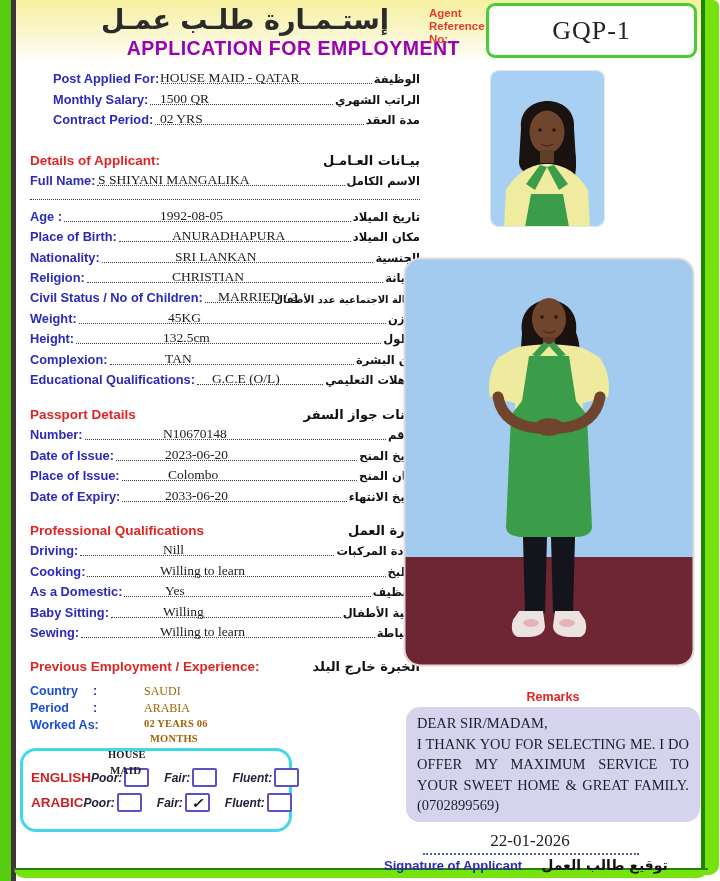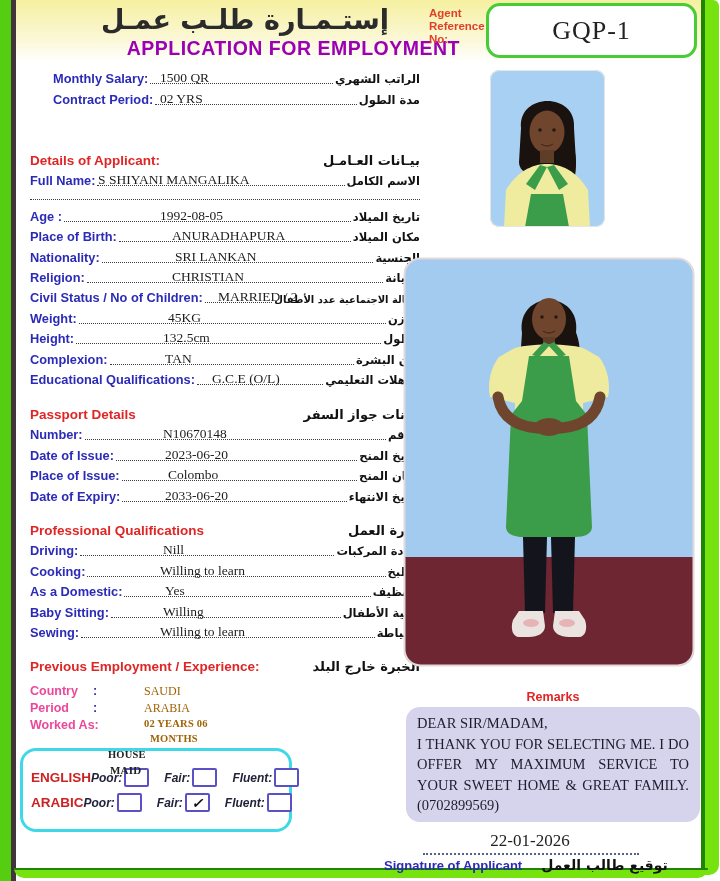--- a/index.html
+++ b/index.html
@@ -17,40 +17,40 @@
   
   .header-band { position:absolute; left:16px; top:0; width:685px; height:62px;
                  background:linear-gradient(#f6f0a0, #fbf8d8 65%, #ffffff); }
   .title-ar { position:absolute; left:40px; top:4px; width:410px; text-align:center;
               font-family:"DejaVu Sans", sans-serif; font-weight:bold; font-size:27px; color:#2b2b2b; }
   .title-en { position:absolute; left:30px; top:37px; width:430px; text-align:right;
               font-weight:bold; font-size:19.5px; letter-spacing:.5px; color:#9b00b4; }
   .agent-ref { position:absolute; left:429px; top:7px; width:60px;
                font-size:11.5px; font-weight:bold; color:#e04028; line-height:1.15; }
   .ref-box { position:absolute; left:486px; top:3px; width:205px; height:49px;
-             background:#fff; border:3px solid #46cc35; border-radius:14px;
+             background:#fff; border:3px solid #46cc35; border-radius:9px;
              display:flex; align-items:center; justify-content:center;
              font-family:"Liberation Serif", serif; font-size:26px; color:#222; letter-spacing:1px; }
   
   .col-left { position:absolute; left:30px; width:390px; }
   .frow { position:relative; height:20.4px; display:flex; align-items:flex-end; }
   .flabel { color:#2b2bb8; font-weight:bold; font-size:12.8px; white-space:nowrap; z-index:2; padding-bottom:2px;}
   .fdots  { flex:1; border-bottom:1.6px dotted #3a3a3a; margin:0 2px 4px 2px; }
   .far    { font-family:"DejaVu Sans", sans-serif; font-weight:bold; font-size:11.5px; color:#111;
             white-space:nowrap; padding-bottom:2px; }
   .fvalue { position:absolute; bottom:2px; font-family:"Liberation Serif", serif; font-size:13.5px;
             color:#1c1c1c; white-space:nowrap; z-index:1; }
   .sechead { display:flex; justify-content:space-between; align-items:flex-end; height:18px; margin-bottom:2px;text-align:right; }
   .sechead .sh-en { color:#e02525; font-weight:bold; font-size:13.5px; }
   .sechead .sh-ar { font-family:"DejaVu Sans", sans-serif; font-weight:bold; font-size:13px; color:#111; }
   .dotsep { border-bottom:1.6px dotted #3a3a3a; height:9px; margin-bottom:5px; }
   .post-rows .flabel { margin-left:23px; }
   
   .exp-row { position:relative; height:17px; }
-  .exp-label { position:absolute; left:0; color:#ec4899; font-weight:bold; font-size:12.5px; }
+  .exp-label { position:absolute; left:0; color:#1d4ed8; font-weight:bold; font-size:12.5px; }
   .exp-colon { position:absolute; left:63px; color:#2b2bb8; font-weight:bold; font-size:12.5px; }
   .exp-value { position:absolute; left:72px; font-family:Liberation Serif, serif; font-size:12px; color:#a16207;margin-left:42px; }
   .exp-bold  { font-weight:bold; font-size:10.5px; letter-spacing:.2px; }
   
   .lang-box { position:absolute; left:20px; top:748px; width:272px; height:84px; background:#fff;
               border:3px solid #3fd8e8; border-radius:16px;
               display:flex; flex-direction:column; justify-content:space-evenly; padding:11px 8px; box-sizing:border-box; }
   .lang-row { display:flex; align-items:center; }
   .lang-name { width:74px; color:#cc2222; font-weight:bold; font-size:13.5px; }
   .lang-opt { display:flex; align-items:center; margin-right:15px;font-style:italic; }
@@ -89,29 +89,35 @@
   <div class="header-band"></div>
   <div class="title-ar">إستـمـارة طلـب عمـل</div>
   <div class="title-en">APPLICATION FOR EMPLOYMENT</div>
   <div class="agent-ref">Agent Reference No:</div>
   <div class="ref-box">
     <span>GQP-1</span>
   </div>
 
   <div class="col-left post-rows" style="top:68px;">
     <div class="frow">
+      <span class="flabel">Post Applied For:</span>
+      <span class="fdots"></span>
+      <span class="far">الوظيفة</span>
+      <span class="fvalue" style="left:130px">HOUSE MAID - QATAR</span>
+    </div>
+    <div class="frow">
       <span class="flabel">Monthly Salary:</span>
       <span class="fdots"></span>
       <span class="far">الراتب الشهري</span>
       <span class="fvalue" style="left:130px">1500 QR</span>
     </div>
     <div class="frow">
       <span class="flabel">Contract Period:</span>
       <span class="fdots"></span>
-      <span class="far">مدة الطول</span>
+      <span class="far">مدة العقد</span>
       <span class="fvalue" style="left:130px">02 YRS</span>
     </div>
   </div>
 
   <div class="col-left" style="top:150px;">
     <div class="sechead">
       <span class="sh-en">Details of Applicant:</span>
       <span class="sh-ar">بيـانات العـامـل</span>
     </div>
     <div class="frow">

